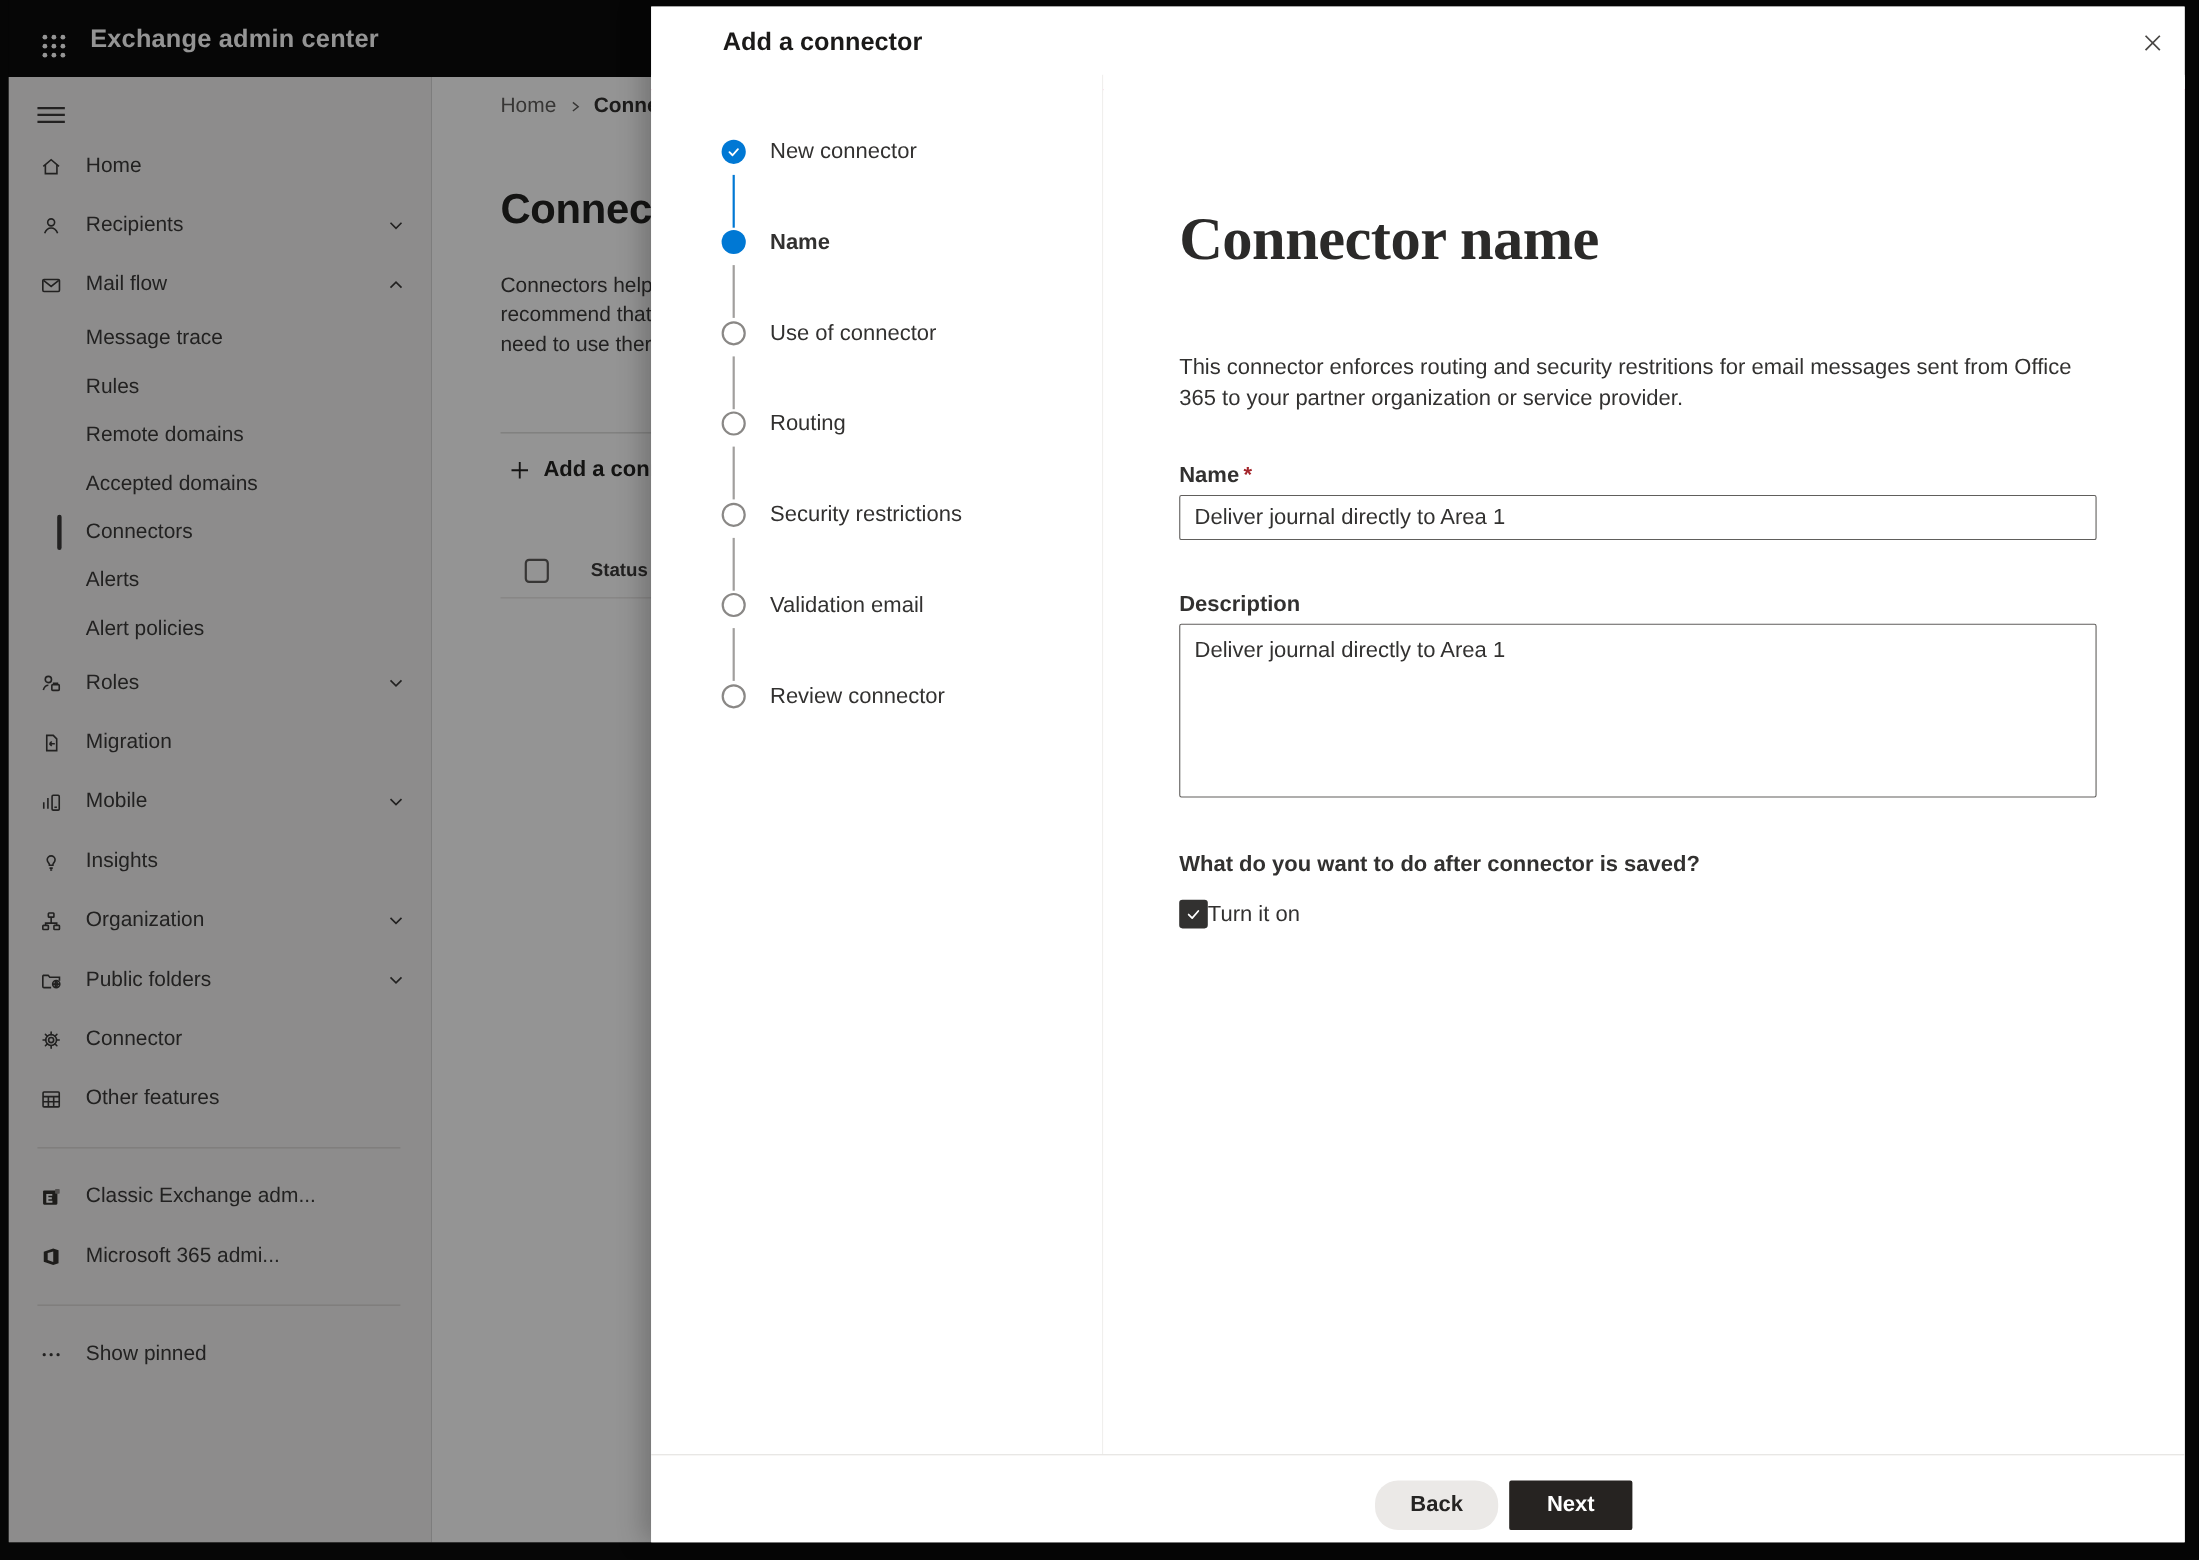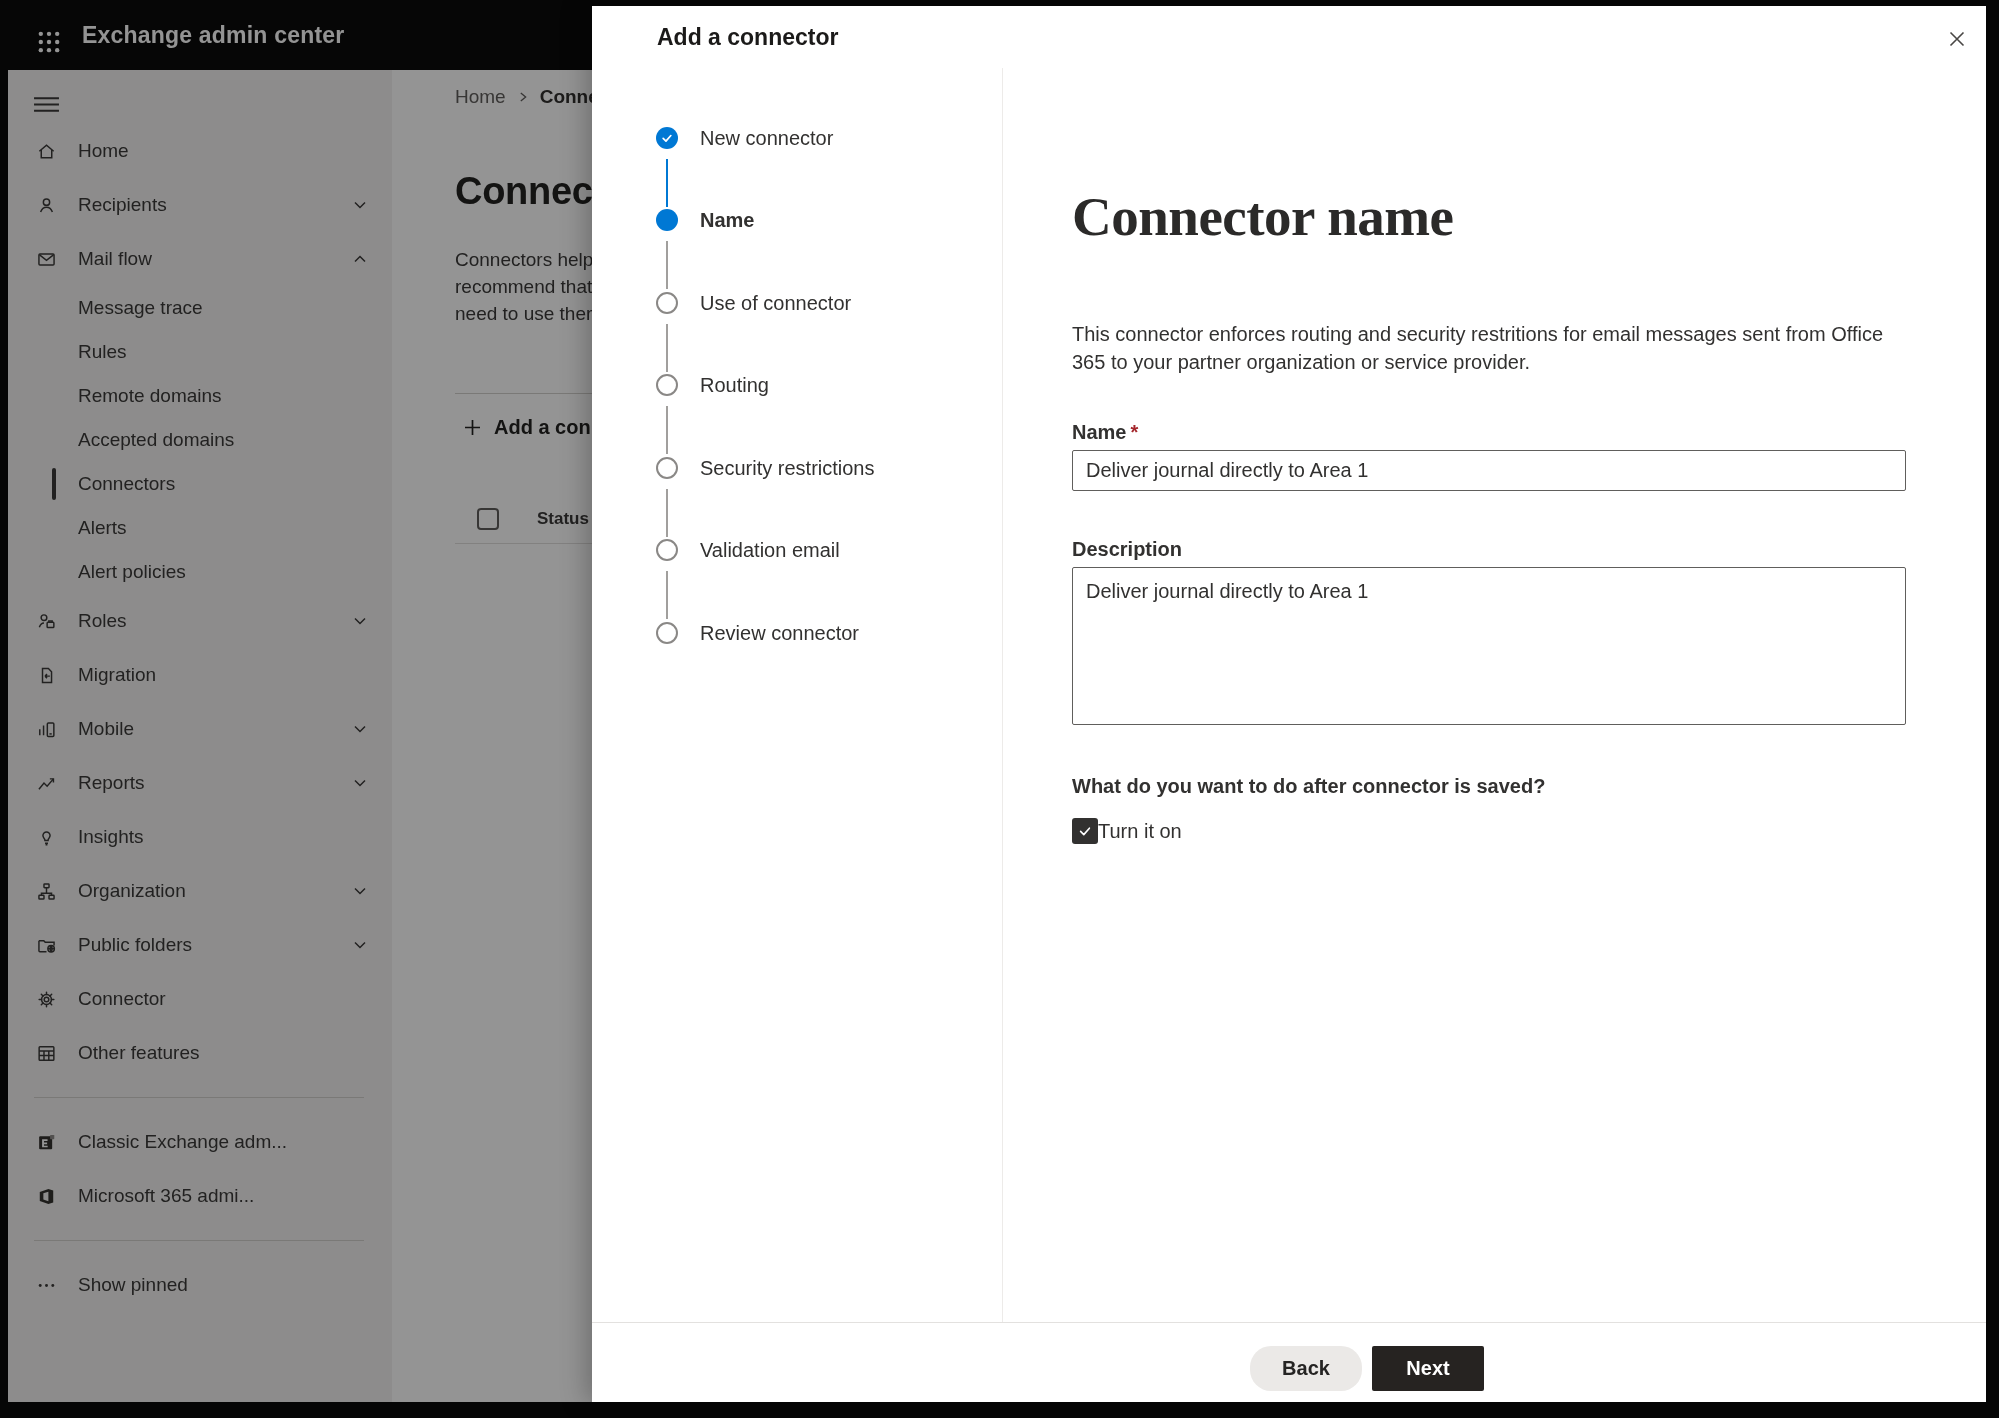--- a/index.html
+++ b/index.html
@@ -198,34 +198,20 @@
           </svg>
       </span>
       <span>Mobile</span>
       <span class="chev">
           <svg width="20" height="20" viewBox="0 0 20 20" stroke="#3b3a39" stroke-width="1.5" fill="none">
             <path d="M5 7.5 10 12.5 15 7.5"></path>
           </svg>
         </span>
     </div>
 
-    <div class="nrow">
-      <span class="ic">
-        <svg width="21" height="21" viewBox="0 0 20 20" stroke="#3b3a39" stroke-width="1.4" fill="none">
-            <path d="M2.8 15.4 7.6 9.6l3 3 6-7"></path>
-            <path d="M13.2 5.6h3.4V9"></path>
-          </svg>
-      </span>
-      <span>Reports</span>
-      <span class="chev">
-          <svg width="20" height="20" viewBox="0 0 20 20" stroke="#3b3a39" stroke-width="1.5" fill="none">
-            <path d="M5 7.5 10 12.5 15 7.5"></path>
-          </svg>
-        </span>
-    </div>
 
     <div class="nrow">
       <span class="ic">
         <svg width="21" height="21" viewBox="0 0 20 20" stroke="#3b3a39" stroke-width="1.4" fill="none">
             <path d="M6.6 8.2a3.4 3.4 0 1 1 6.8 0c0 1.7-1.1 2.5-1.6 3.4-.2.4-.3.8-.3 1.3H8.5c0-.5-.1-.9-.3-1.3-.5-.9-1.6-1.7-1.6-3.4z"></path>
             <path d="M8.6 15.4h2.8M9.1 17h1.8"></path>
           </svg>
       </span>
       <span>Insights</span>
     </div>

